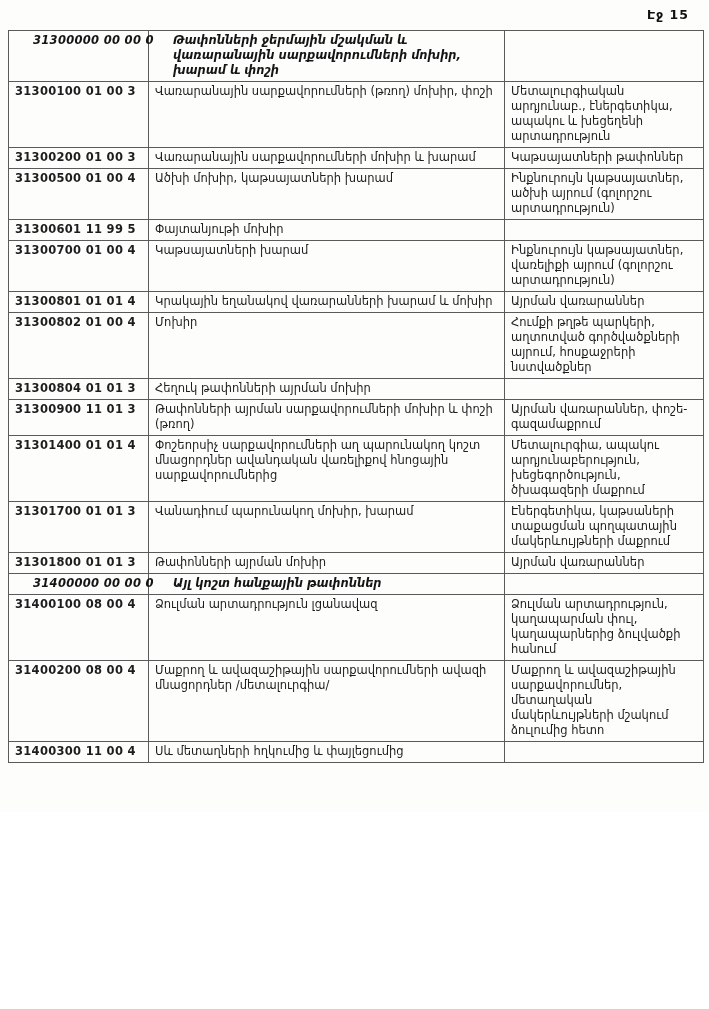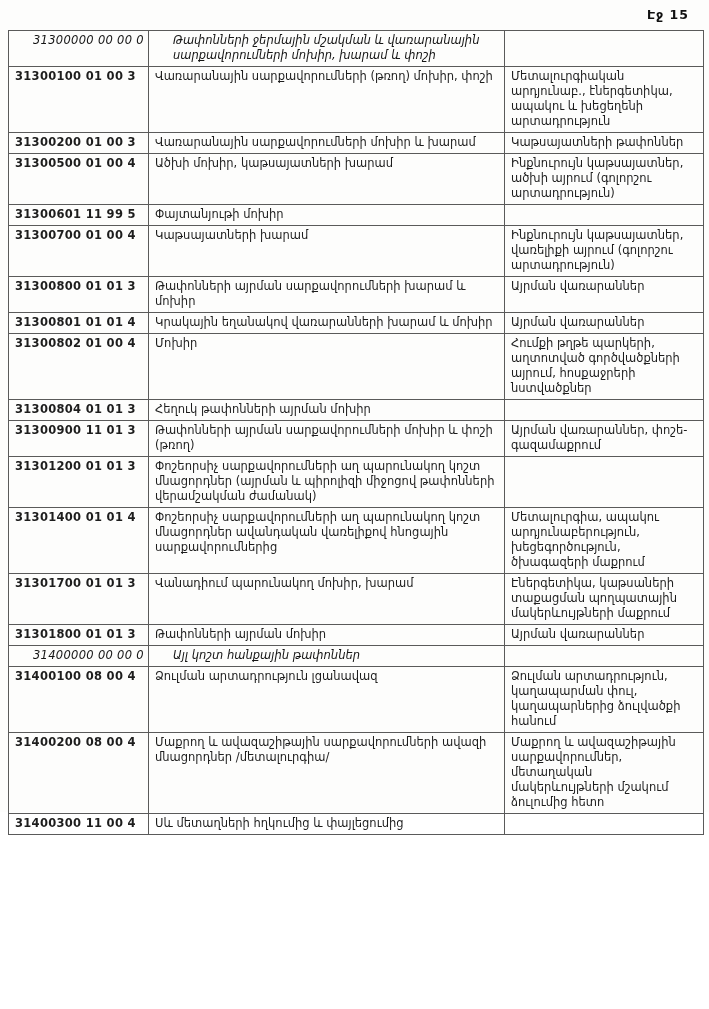--- a/index.html
+++ b/index.html
@@ -46,21 +46,21 @@
     color: #1d1d1d;
     word-wrap: break-word;
   }
   td.code-cell {
     white-space: nowrap;
     letter-spacing: 0.3px;
     font-weight: bold;
   }
   tr.group-row td {
     font-style: italic;
-    font-weight: normal;
+    font-weight: bold;
     color: #151515;
     padding-left: 24px;
   }
   col.c-code { width: 140px; }
   col.c-desc { width: 356px; }
   col.c-src  { width: 199px; }
 </style>
 </head>
 <body>
 
@@ -98,48 +98,38 @@
           <td class="code-cell">31300601 11 99 5</td>
           <td class="desc-cell">Փայտանյութի մոխիր</td>
           <td class="src-cell"></td>
         </tr>
         <tr>
           <td class="code-cell">31300700 01 00 4</td>
           <td class="desc-cell">Կաթսայատների խարամ</td>
           <td class="src-cell">Ինքնուրույն կաթսայատներ, վառելիքի այրում (գոլորշու արտադրություն)</td>
         </tr>
         <tr>
-          <td class="code-cell">31300800 01 01 3</td>
-          <td class="desc-cell">Թափոնների այրման սարքավորումների խարամ և մոխիր</td>
-          <td class="src-cell">Այրման վառարաններ</td>
-        </tr>
-        <tr>
           <td class="code-cell">31300801 01 01 4</td>
           <td class="desc-cell">Կրակային եղանակով վառարանների խարամ և մոխիր</td>
           <td class="src-cell">Այրման վառարաններ</td>
         </tr>
         <tr>
           <td class="code-cell">31300802 01 00 4</td>
           <td class="desc-cell">Մոխիր</td>
           <td class="src-cell">Հումքի թղթե պարկերի, աղտոտված գործվածքների այրում, հոսքաջրերի նստվածքներ</td>
         </tr>
         <tr>
           <td class="code-cell">31300804 01 01 3</td>
           <td class="desc-cell">Հեղուկ թափոնների այրման մոխիր</td>
           <td class="src-cell"></td>
         </tr>
         <tr>
           <td class="code-cell">31300900 11 01 3</td>
           <td class="desc-cell">Թափոնների այրման սարքավորումների մոխիր և փոշի (թռող)</td>
           <td class="src-cell">Այրման վառարաններ, փոշե-գազամաքրում</td>
-        </tr>
-        <tr>
-          <td class="code-cell">31301200 01 01 3</td>
-          <td class="desc-cell">Փոշեորսիչ սարքավորումների աղ պարունակող կոշտ մնացորդներ (այրման և պիրոլիզի միջոցով թափոնների վերամշակման ժամանակ)</td>
-          <td class="src-cell"></td>
         </tr>
         <tr>
           <td class="code-cell">31301400 01 01 4</td>
           <td class="desc-cell">Փոշեորսիչ սարքավորումների աղ պարունակող կոշտ մնացորդներ ավանդական վառելիքով հնոցային սարքավորումներից</td>
           <td class="src-cell">Մետալուրգիա, ապակու արդյունաբերություն, խեցեգործություն, ծխագազերի մաքրում</td>
         </tr>
         <tr>
           <td class="code-cell">31301700 01 01 3</td>
           <td class="desc-cell">Վանադիում պարունակող մոխիր, խարամ</td>
           <td class="src-cell">Էներգետիկա, կաթսաների տաքացման պողպատային մակերևույթների մաքրում</td>

